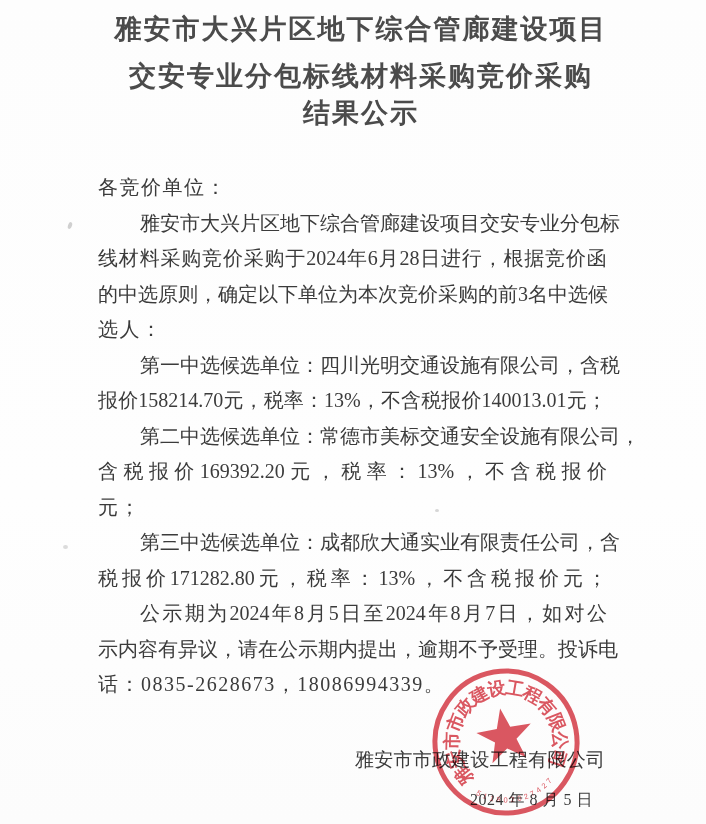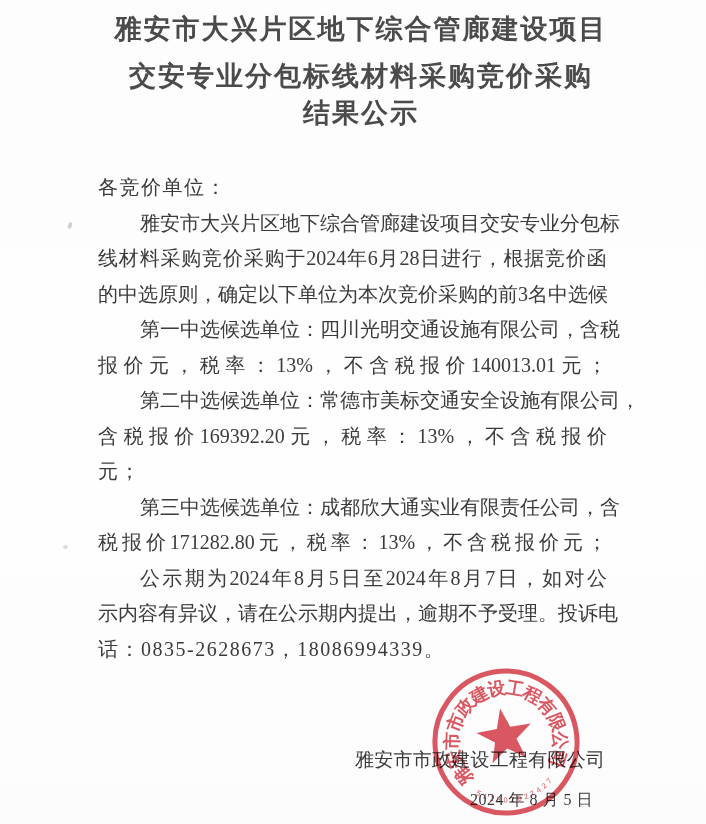--- a/index.html
+++ b/index.html
@@ -155,20 +155,21 @@
         <span>采</span>
         <span>购</span>
         <span>的</span>
         <span>前</span>
         <span>3</span>
         <span>名</span>
         <span>中</span>
         <span>选</span>
         <span>候</span>
       </div>
+      <div class="body-line">选人：</div>
       <div class="body-line justify indent">
         <span>第</span>
         <span>一</span>
         <span>中</span>
         <span>选</span>
         <span>候</span>
         <span>选</span>
         <span>单</span>
         <span>位</span>
         <span>：</span>
@@ -184,20 +185,21 @@
         <span>限</span>
         <span>公</span>
         <span>司</span>
         <span>，</span>
         <span>含</span>
         <span>税</span>
       </div>
       <div class="body-line justify">
         <span>报</span>
         <span>价</span>
+        <span>158214.70</span>
         <span>元</span>
         <span>，</span>
         <span>税</span>
         <span>率</span>
         <span>：</span>
         <span>13%</span>
         <span>，</span>
         <span>不</span>
         <span>含</span>
         <span>税</span>

